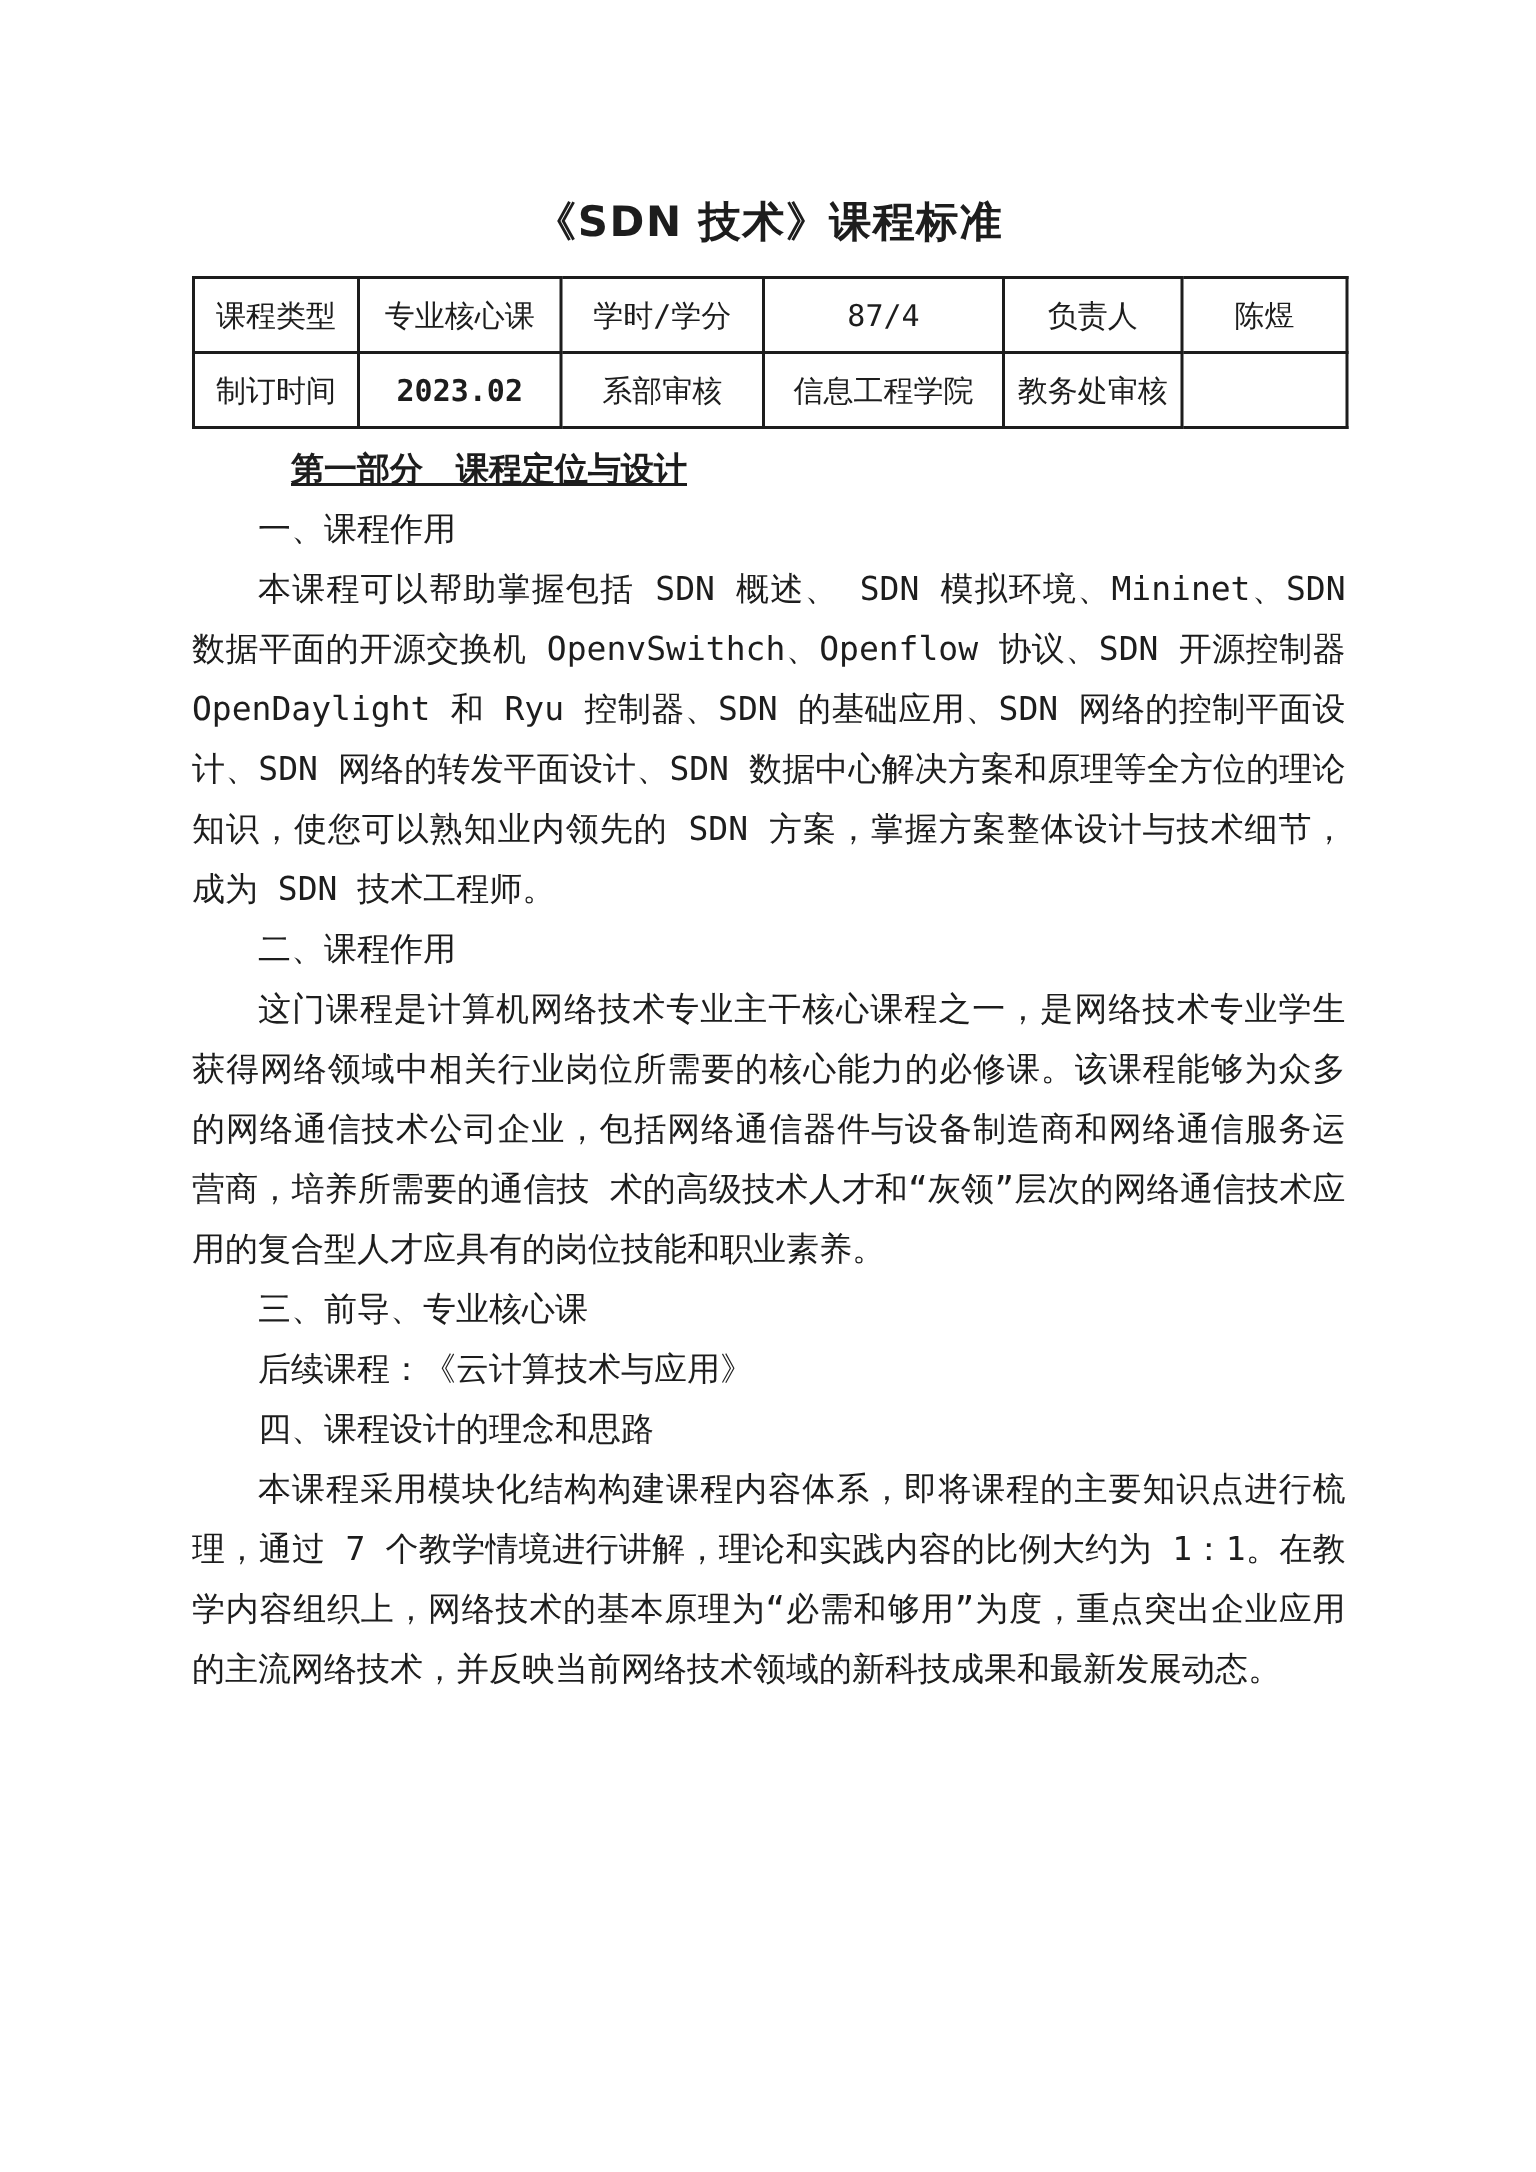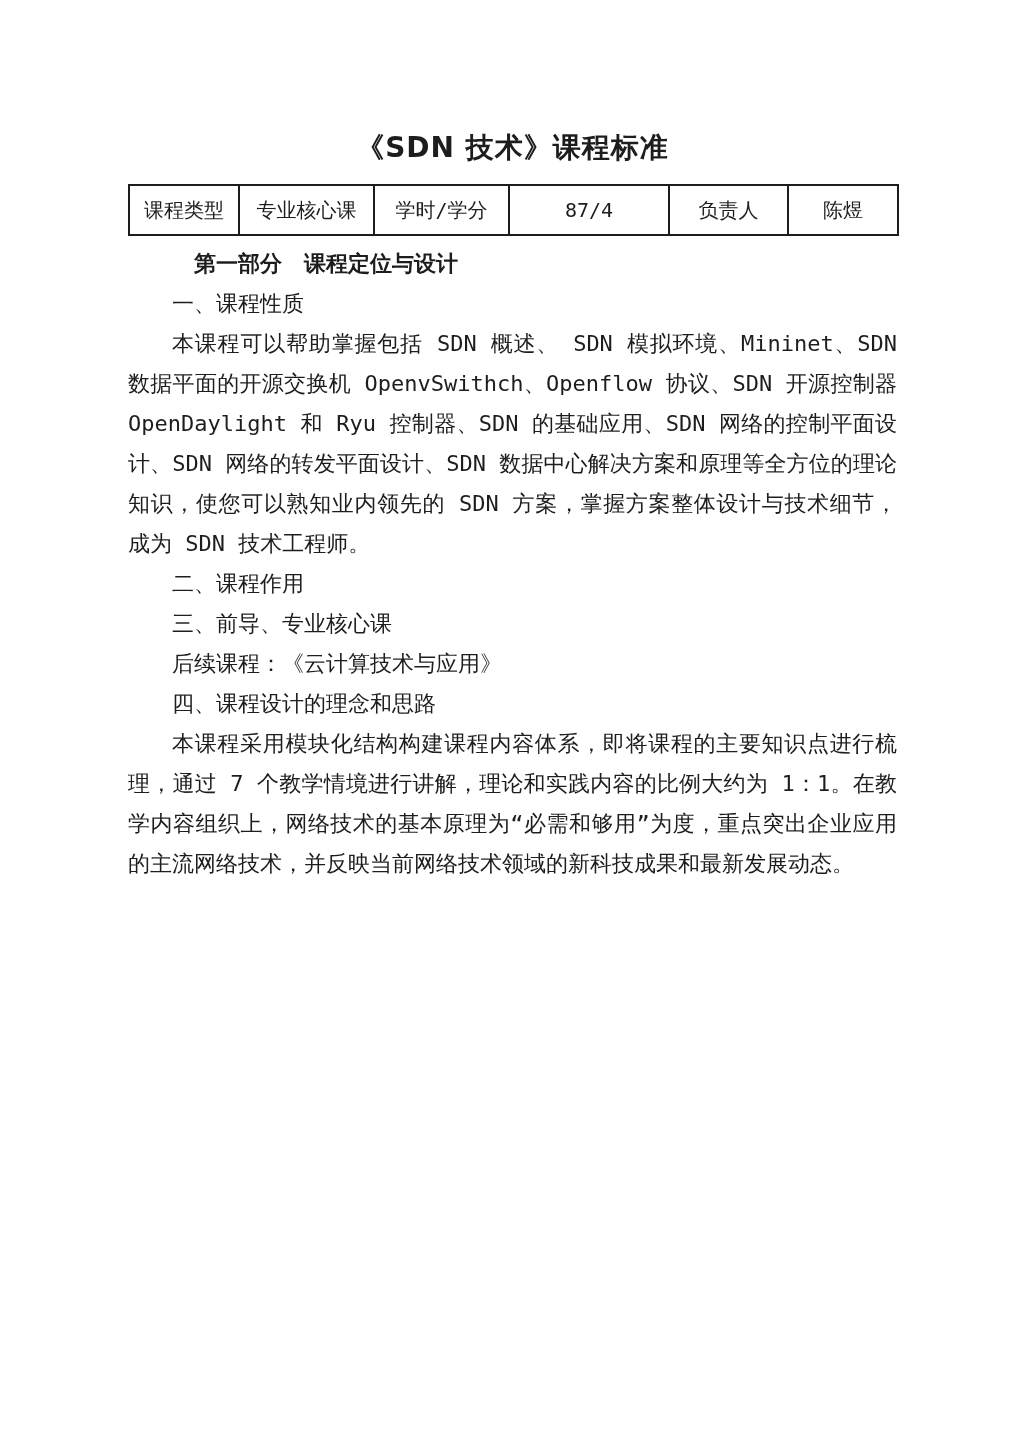--- a/index.html
+++ b/index.html
@@ -53,20 +53,21 @@
   .body-text p { margin: 0; }
   .para {
     text-align: justify;
     text-align-last: left;
     text-indent: 2em;
   }
   .section-heading { text-indent: 2em; }
   .part-heading {
     text-indent: 3em;
     font-weight: 700;
+    text-decoration: underline;
   }
   .course-line { text-indent: 2em; }
 </style>
 </head>
 <body>
 
 <div class="page">
 
   <h1 class="doc-title">《SDN 技术》课程标准</h1>
 
@@ -81,27 +82,36 @@
     </colgroup>
     <tbody>
       <tr>
         <td>课程类型</td>
         <td>专业核心课</td>
         <td>学时/学分</td>
         <td>87/4</td>
         <td>负责人</td>
         <td>陈煜</td>
       </tr>
+      <tr>
+        <td>制订时间</td>
+        <td class="cell-bold">2023.02</td>
+        <td>系部审核</td>
+        <td>信息工程学院</td>
+        <td>教务处审核</td>
+        <td></td>
+      </tr>
     </tbody>
   </table>
 
   <div class="body-text">
     <p class="part-heading">第一部分　课程定位与设计</p>
-    <p class="section-heading">一、课程性质</p>
+    <p class="section-heading">一、课程作用</p>
     <p class="para">本课程可以帮助掌握包括 SDN 概述、 SDN 模拟环境、Mininet、SDN 数据平面的开源交换机 OpenvSwithch、Openflow  协议、SDN  开源控制器 OpenDaylight 和 Ryu 控制器、SDN 的基础应用、SDN  网络的控制平面设计、SDN 网络的转发平面设计、SDN 数据中心解决方案和原理等全方位的理论知识，使您可以熟知业内领先的  SDN 方案，掌握方案整体设计与技术细节，成为 SDN 技术工程师。</p>
     <p class="section-heading">二、课程作用</p>
+    <p class="para">这门课程是计算机网络技术专业主干核心课程之一，是网络技术专业学生获得网络领域中相关行业岗位所需要的核心能力的必修课。该课程能够为众多的网络通信技术公司企业，包括网络通信器件与设备制造商和网络通信服务运营商，培养所需要的通信技 术的高级技术人才和“灰领”层次的网络通信技术应用的复合型人才应具有的岗位技能和职业素养。</p>
     <p class="section-heading">三、前导、专业核心课</p>
     <p class="course-line">后续课程：《云计算技术与应用》</p>
     <p class="section-heading">四、课程设计的理念和思路</p>
     <p class="para">本课程采用模块化结构构建课程内容体系，即将课程的主要知识点进行梳理，通过 7 个教学情境进行讲解，理论和实践内容的比例大约为 1：1。在教学内容组织上，网络技术的基本原理为“必需和够用”为度，重点突出企业应用的主流网络技术，并反映当前网络技术领域的新科技成果和最新发展动态。</p>
   </div>
 
 </div>
 
 </body></html>

